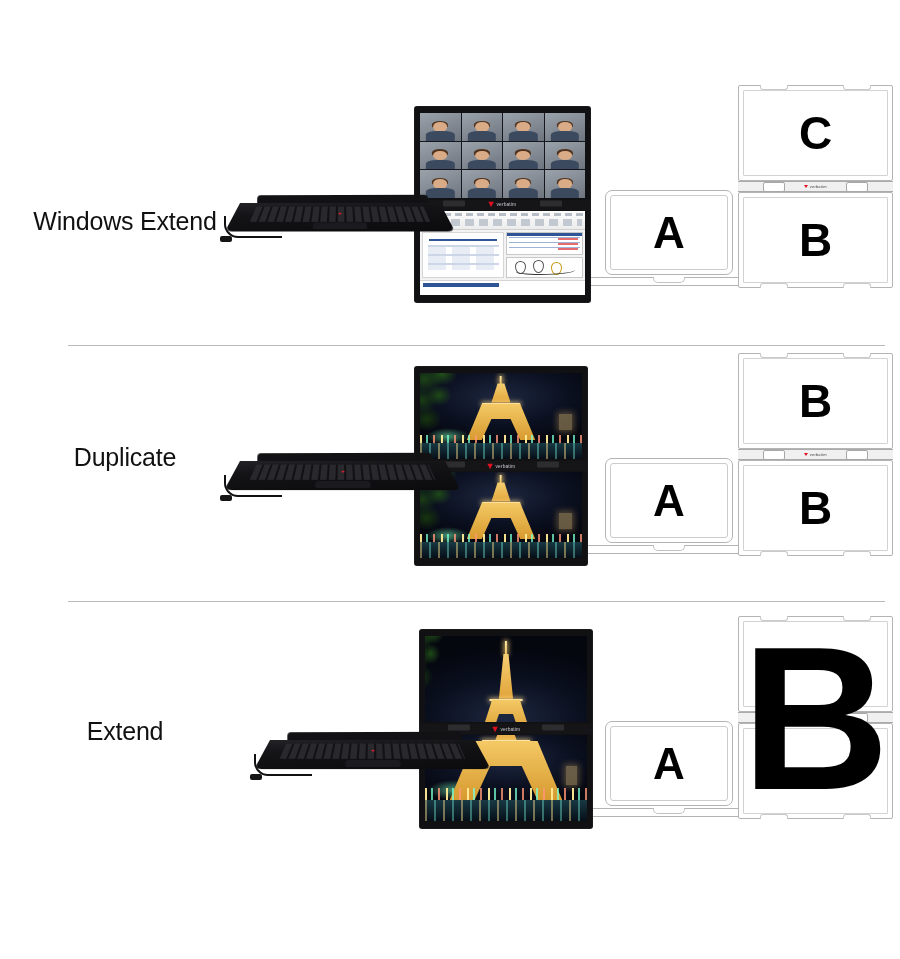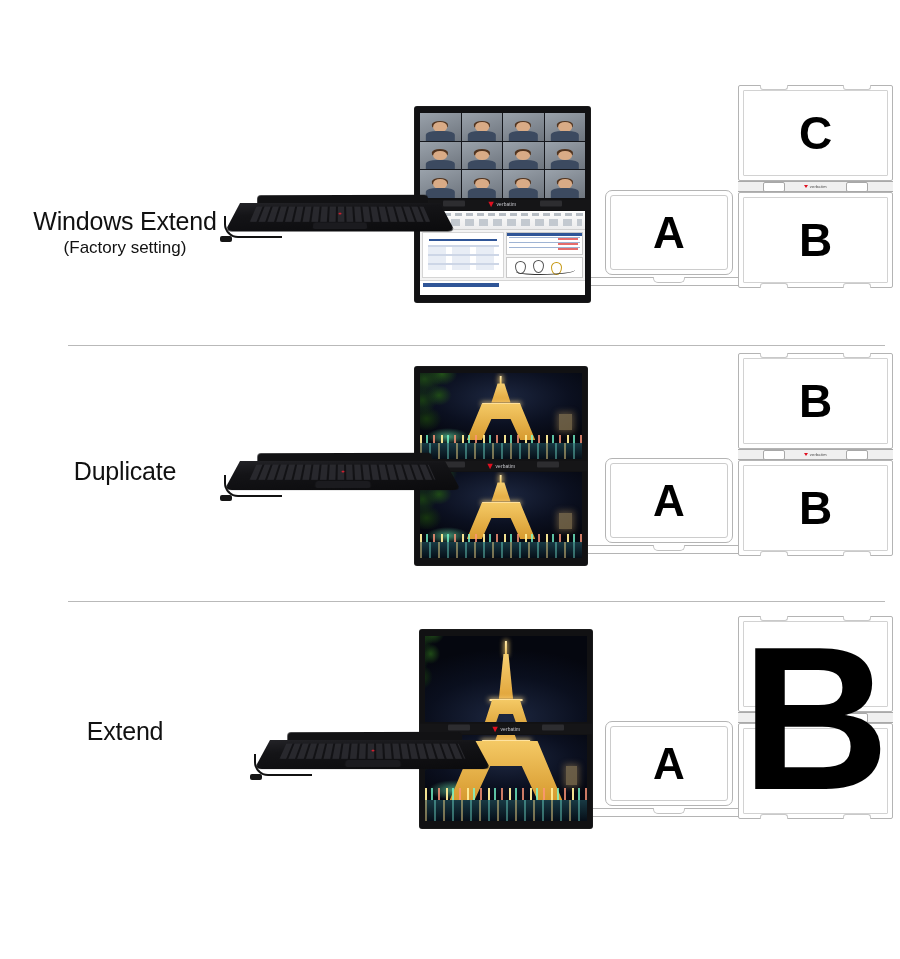--- a/index.html
+++ b/index.html
@@ -60,21 +60,21 @@
     white-space: nowrap;
   }
   .mode-label .label-sub {
     display: block;
     font-size: 17px;
     font-weight: 400;
     line-height: 1.4;
     white-space: nowrap;
   }
   #label-0 { top: 122px; }
-  #label-1 { top: 110px; }
+  #label-1 { top: 96px; }
   #label-2 { top: 115px; }
 
   
   .photo-cluster {
     position: absolute;
   }
   #photo-0 { left: 240px; top: 22px; }
   #photo-1 { left: 240px; top: 10px; }
   #photo-2 { left: 275px; top: 18px; }
 
@@ -710,21 +710,20 @@
 </style>
 </head>
 <body>
 
 <div class="page">
 
   <div class="mode-row" id="row-0">
 
     <div class="mode-label" id="label-0">
       <span class="label-main">Windows Extend</span>
-      <span class="label-sub">(Factory setting)</span>
     </div>
 
     <div class="photo-cluster" id="photo-0">
 
       <div class="monitor-stack" id="mon-0">
         <div class="mon-panel top">
           <div class="mon-screen">
             <div class="vc-grid">
               <div class="vc-tile">
                   <div class="vc-hair"></div>

